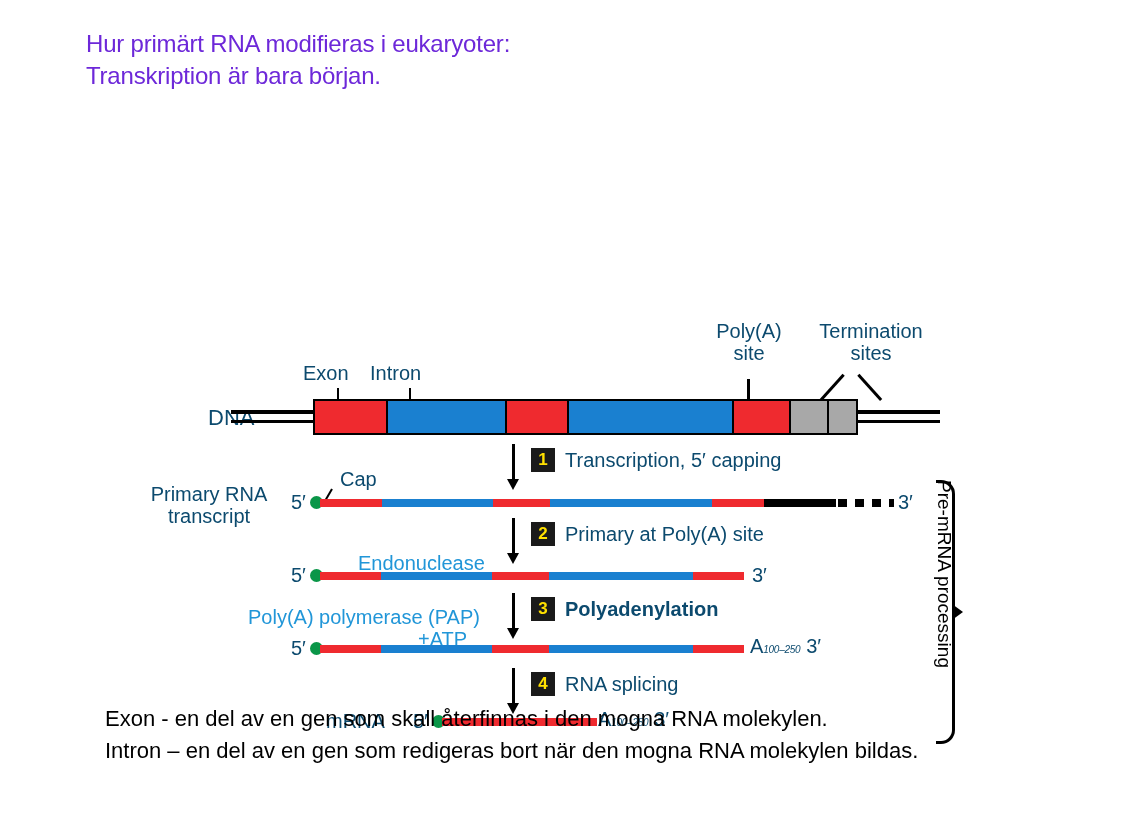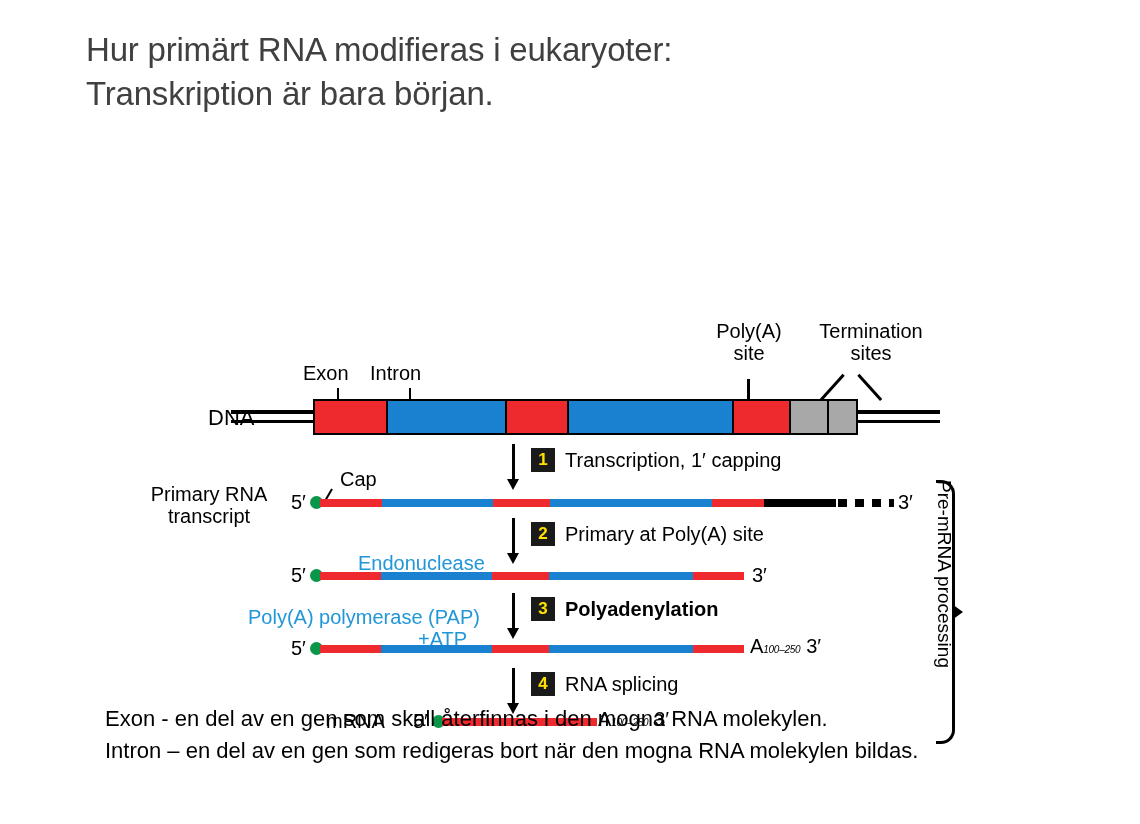--- a/index.html
+++ b/index.html
@@ -6,30 +6,30 @@
   body{
     width:1140px;height:824px;background:#ffffff;
     font-family:"Liberation Sans",sans-serif;
     color:#000;overflow:hidden;position:relative;
   }
   .slide{position:relative;width:1140px;height:824px;}
 
   
   .title{
     position:absolute;left:86px;top:28px;width:960px;
-    font-size:33px;line-height:1.32;font-weight:400;color:#404040;
+    font-size:24px;line-height:1.32;font-weight:400;color:#6d28d9;
     letter-spacing:-0.2px;
   }
   .title div{white-space:nowrap;}
 
   
   .figure{position:absolute;left:0;top:150px;width:1140px;height:470px;}
 
   
-  .lbl{position:absolute;font-size:20px;color:#000000;white-space:nowrap;line-height:1.12;}
+  .lbl{position:absolute;font-size:20px;color:#0c4a6e;white-space:nowrap;line-height:1.12;}
   .lbl.blue{color:#2196d8;}
   .lbl.c{text-align:center;}
   .prime{font-size:20px;}
   .sub{font-size:10px;font-style:italic;letter-spacing:-0.3px;}
 
   
   .dnabar{position:absolute;left:313px;top:249px;height:36px;width:545px;
           border:2.5px solid #000;box-sizing:border-box;display:flex;}
   .seg{height:100%;box-sizing:border-box;}
   .seg.red{background:#ef2a2f;}
@@ -133,21 +133,21 @@
       <div class="seg blue div" style="width:22.0%"></div>
       <div class="seg red div" style="width:11.5%"></div>
       <div class="seg blue div" style="width:30.5%"></div>
       <div class="seg red div" style="width:10.5%"></div>
       <div class="seg gray div" style="width:7.0%"></div>
       <div class="seg gray" style="width:5.0%"></div>
     </div>
 
     <div class="steparrow" style="left:512px;top:294px;height:36px;"></div>
     <div class="badge" style="left:531px;top:298px;">1</div>
-    <div class="lbl" style="left:565px;top:299px;">Transcription, 1′ capping</div>
+    <div class="lbl" style="left:565px;top:299px;">Transcription, 5′ capping</div>
 
     <div class="lbl c" style="left:135px;top:333px;width:148px;">
       <div>Primary RNA</div>
       <div>transcript</div>
     </div>
     <div class="lbl" style="left:340px;top:318px;">Cap</div>
     <div class="leader" style="left:331px;top:339px;height:14px;transform:rotate(30deg);transform-origin:top;"></div>
 
     <div class="lbl prime" style="left:291px;top:341px;">5′</div>
     <div class="cap" style="left:310px;top:346px;"></div>

